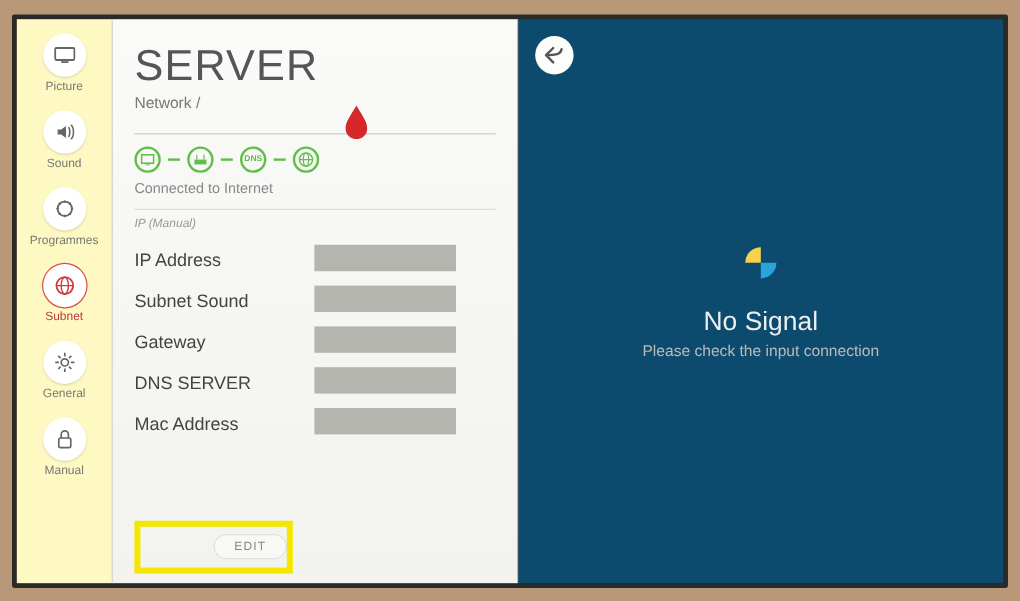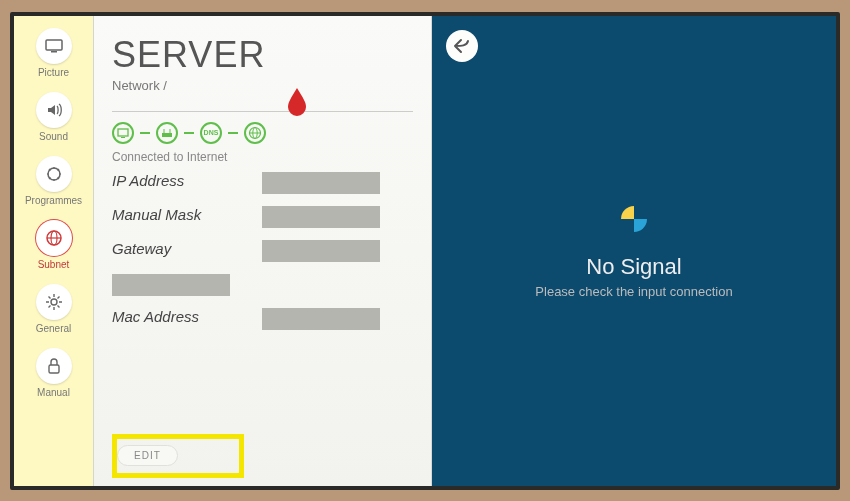--- a/index.html
+++ b/index.html
@@ -120,24 +120,23 @@
   .ip-mode {
     font-size: 10px;
     color: #999;
     font-style: italic;
     border-top: 1px solid #ddd;
     margin-top: 10px;
     padding-top: 6px;
   }
   .field-row {
     display: flex;
-    align-items: flex-start;
+    align-items: flex-end;
     margin-top: 8px;
     height: 26px;
-    font-style: italic;
   }
   .field-label {
     width: 150px;
     font-size: 15px;
     color: #444;
     font-weight: 500;
   }
   .field-value {
     width: 118px;
     height: 22px;
@@ -145,21 +144,21 @@
   }
   .edit-highlight {
     position: absolute;
     left: 18px;
     bottom: 8px;
     width: 132px;
     height: 44px;
     border: 5px solid #f5e600;
     display: flex;
     align-items: center;
-    justify-content: flex-start;
+    justify-content: flex-end;
   }
   .edit-button {
     background: #f8f8f4;
     border: 1px solid #e0e0dc;
     border-radius: 12px;
     font-size: 10px;
     letter-spacing: 1px;
     color: #888;
     padding: 4px 16px;
     cursor: pointer;
@@ -298,34 +297,36 @@
       <div class="status-circle">
         <svg width="14" height="14" viewBox="0 0 14 14">
             <circle cx="7" cy="7" r="5.5" fill="none" stroke="currentColor" stroke-width="1.2"></circle>
             <ellipse cx="7" cy="7" rx="2.2" ry="5.5" fill="none" stroke="currentColor" stroke-width="1"></ellipse>
             <line x1="1.5" y1="7" x2="12.5" y2="7" stroke="currentColor"></line>
           </svg>
       </div>
     </div>
     <div class="status-text">Connected to Internet</div>
 
+    <div class="ip-mode">IP (Manual)</div>
 
     <div class="field-row">
       <div class="field-label">IP Address</div>
       <div class="field-value"></div>
     </div>
     <div class="field-row">
-      <div class="field-label">Manual Mask</div>
+      <div class="field-label">Subnet Sound</div>
       <div class="field-value"></div>
     </div>
     <div class="field-row">
       <div class="field-label">Gateway</div>
       <div class="field-value"></div>
     </div>
     <div class="field-row">
+      <div class="field-label">DNS SERVER</div>
       <div class="field-value"></div>
     </div>
     <div class="field-row">
       <div class="field-label">Mac Address</div>
       <div class="field-value"></div>
     </div>
 
     <div class="edit-highlight">
       <button class="edit-button">EDIT</button>
     </div>

